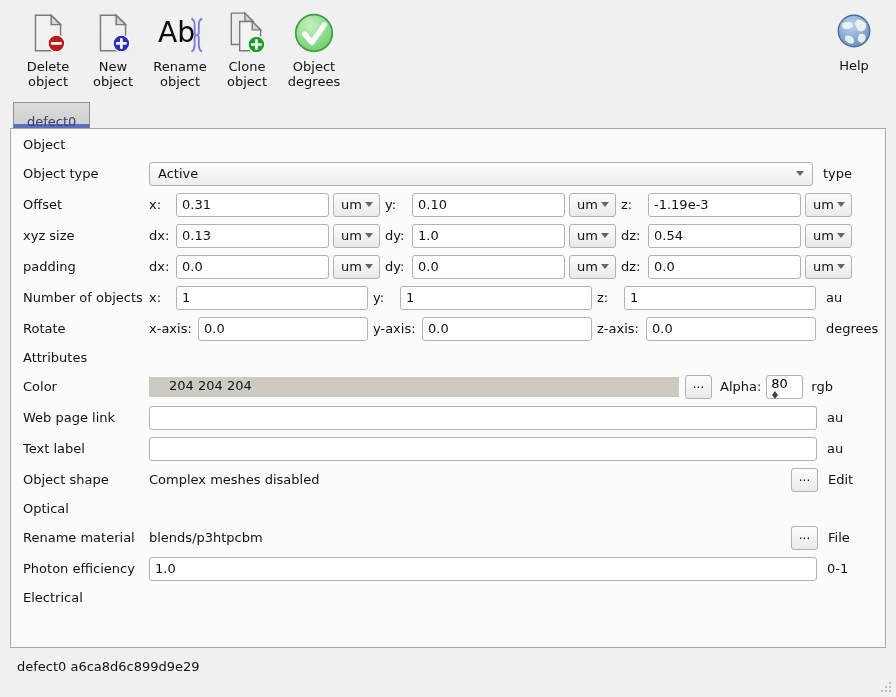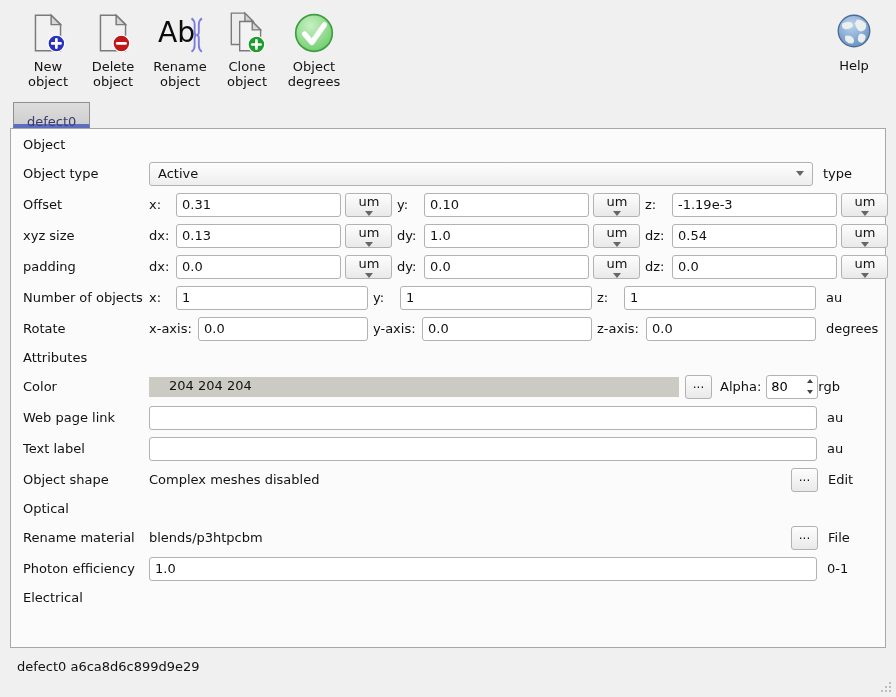--- a/index.html
+++ b/index.html
@@ -32,41 +32,41 @@
   .section-h { height:27px; display:flex; align-items:center; padding-left:12px; font-weight:normal; }
   .row { height:31px; display:flex; align-items:center; padding-left:12px; }
   .flabel { width:126px; flex:none; }
   .grp { display:flex; align-items:center; margin-right:5px; flex:none; }
   .sub { flex:none; margin-right:3px; }
   .sw24 { width:24px; } .sw46 { width:46px; }
   input.txt {
     height:24px; box-sizing:border-box; border:1px solid #b2b2b2; border-radius:3px;
     padding:0 5px; font:13px "DejaVu Sans", sans-serif; background:#fff; color:#111;
   }
-  .w141 { width:165px; } .w192 { width:192px; } .w170 { width:170px; } .wfull { width:668px; }
+  .w141 { width:153px; } .w192 { width:192px; } .w170 { width:170px; } .wfull { width:668px; }
   .unit-btn {
     display:flex; align-items:center; justify-content:space-between; width:47px; height:24px;
     box-sizing:border-box; border:1px solid #b2b2b2; border-radius:3px;
-    background:linear-gradient(#fdfdfd,#e9e9e9); padding:0 6px 0 7px; margin-left:4px; cursor:default;flex-direction:column;
+    background:linear-gradient(#fdfdfd,#e9e9e9); padding:0 6px 0 7px; margin-left:4px; cursor:default;
   }
   .combo {
     display:flex; align-items:center; justify-content:space-between; width:664px; height:24px;
     box-sizing:border-box; border:1px solid #b2b2b2; border-radius:3px;
     background:linear-gradient(#fdfdfd,#eeeeee); padding:0 8px; cursor:default;
   }
   .arr { width:0; height:0; border-left:4px solid transparent; border-right:4px solid transparent; border-top:5px solid #666; }
   .unit-label { margin-left:10px; flex:none; }
   .swatch { width:530px; height:20px; background:#cbcbc3; box-sizing:border-box; padding:1px 0 0 20px; flex:none; }
   .mini-btn {
     width:27px; height:24px; box-sizing:border-box; border:1px solid #b2b2b2; border-radius:3px;
     background:linear-gradient(#fdfdfd,#e9e9e9); display:flex; align-items:center; justify-content:center;
     font-size:12px; line-height:10px; padding-bottom:6px; margin-left:6px; flex:none; cursor:default;
   }
   .alpha-label { margin-left:8px; }
-  .spin { display:flex; align-items:stretch; border:1px solid #b2b2b2; border-radius:3px; background:#fff; height:24px; box-sizing:border-box; margin-left:5px; }
+  .spin { display:flex; align-items:stretch; border:1px solid #b2b2b2; border-radius:3px; background:#fff; height:24px; box-sizing:border-box; margin-left:5px;flex-direction:column; }
   .spin input { border:none; outline:none; width:27px; padding:0 4px; font:13px "DejaVu Sans",sans-serif; background:transparent; }
   .spin-btns { width:15px; display:flex; flex-direction:column; }
   .spin-btn { flex:1; display:flex; align-items:center; justify-content:center; cursor:default; }
   .tri-up { width:0;height:0;border-left:3.5px solid transparent;border-right:3.5px solid transparent;border-bottom:4.5px solid #444; }
   .tri-dn { width:0;height:0;border-left:3.5px solid transparent;border-right:3.5px solid transparent;border-top:4.5px solid #444; }
   .value-text { width:642px; flex:none; }
   
   .statusbar { height:37px; display:flex; align-items:center; padding-left:17px; }
   .grip { position:absolute; right:3px; bottom:3px; }
 </style>
@@ -74,34 +74,34 @@
 <body>
 
 <div class="window">
 
   <div class="toolbar">
 
     <div class="tb-item">
       <svg viewBox="0 0 44 44">
         <path d="M10 5 h15 l9 9 v25 h-24 z" fill="#f1f1f1" stroke="#7a7a7a" stroke-width="1.4"></path>
         <path d="M25 5 l9 9 h-9 z" fill="#d6d6d6" stroke="#7a7a7a" stroke-width="1.4"></path>
+        <circle cx="30" cy="32" r="8" fill="#c01818" stroke="#ffffff" stroke-width="1.2"></circle>
+        <path d="M26 32 h8" stroke="#ffffff" stroke-width="2.6" stroke-linecap="round"></path>
+      </svg>
+      <div>Delete object</div>
+    </div>
+
+    <div class="tb-item">
+      <svg viewBox="0 0 44 44">
+        <path d="M10 5 h15 l9 9 v25 h-24 z" fill="#f1f1f1" stroke="#7a7a7a" stroke-width="1.4"></path>
+        <path d="M25 5 l9 9 h-9 z" fill="#d6d6d6" stroke="#7a7a7a" stroke-width="1.4"></path>
         <circle cx="30" cy="32" r="8" fill="#2a31c0" stroke="#ffffff" stroke-width="1.2"></circle>
         <path d="M30 28 v8 M26 32 h8" stroke="#ffffff" stroke-width="2.6" stroke-linecap="round"></path>
       </svg>
       <div>New object</div>
-    </div>
-
-    <div class="tb-item">
-      <svg viewBox="0 0 44 44">
-        <path d="M10 5 h15 l9 9 v25 h-24 z" fill="#f1f1f1" stroke="#7a7a7a" stroke-width="1.4"></path>
-        <path d="M25 5 l9 9 h-9 z" fill="#d6d6d6" stroke="#7a7a7a" stroke-width="1.4"></path>
-        <circle cx="30" cy="32" r="8" fill="#c01818" stroke="#ffffff" stroke-width="1.2"></circle>
-        <path d="M26 32 h8" stroke="#ffffff" stroke-width="2.6" stroke-linecap="round"></path>
-      </svg>
-      <div>Delete object</div>
     </div>
 
     <div class="tb-item" style="width:68px">
       <svg viewBox="0 0 44 44">
         <text x="1" y="31" font-family="DejaVu Sans, sans-serif" font-size="27" fill="#0c0c0c">Ab</text>
         <path d="M33 8 q3 2 3 6 v7 q0 3 2 3 q-2 0 -2 3 v7 q0 4 -3 6" fill="none" stroke="#7b7bdf" stroke-width="1.8"></path>
         <path d="M43 8 q-3 2 -3 6 v7 q0 3 -2 3 q2 0 2 3 v7 q0 4 3 6" fill="none" stroke="#7b7bdf" stroke-width="1.8"></path>
       </svg>
       <div>Rename object</div>
     </div>
@@ -298,21 +298,21 @@
         <input value="80" style="">
         <div class="spin-btns">
           <div class="spin-btn">
               <span class="tri-up"></span>
             </div>
           <div class="spin-btn">
               <span class="tri-dn"></span>
             </div>
         </div>
       </div>
-      <div class="unit-label" style="margin-left:0">rgb</div>
+      <div class="unit-label" style="margin-left:8px">rgb</div>
     </div>
 
     <div class="row">
       <div class="flabel">Web page link</div>
       <input class="txt wfull" value="" style="">
       <div class="unit-label">au</div>
     </div>
 
     <div class="row">
       <div class="flabel">Text label</div>

